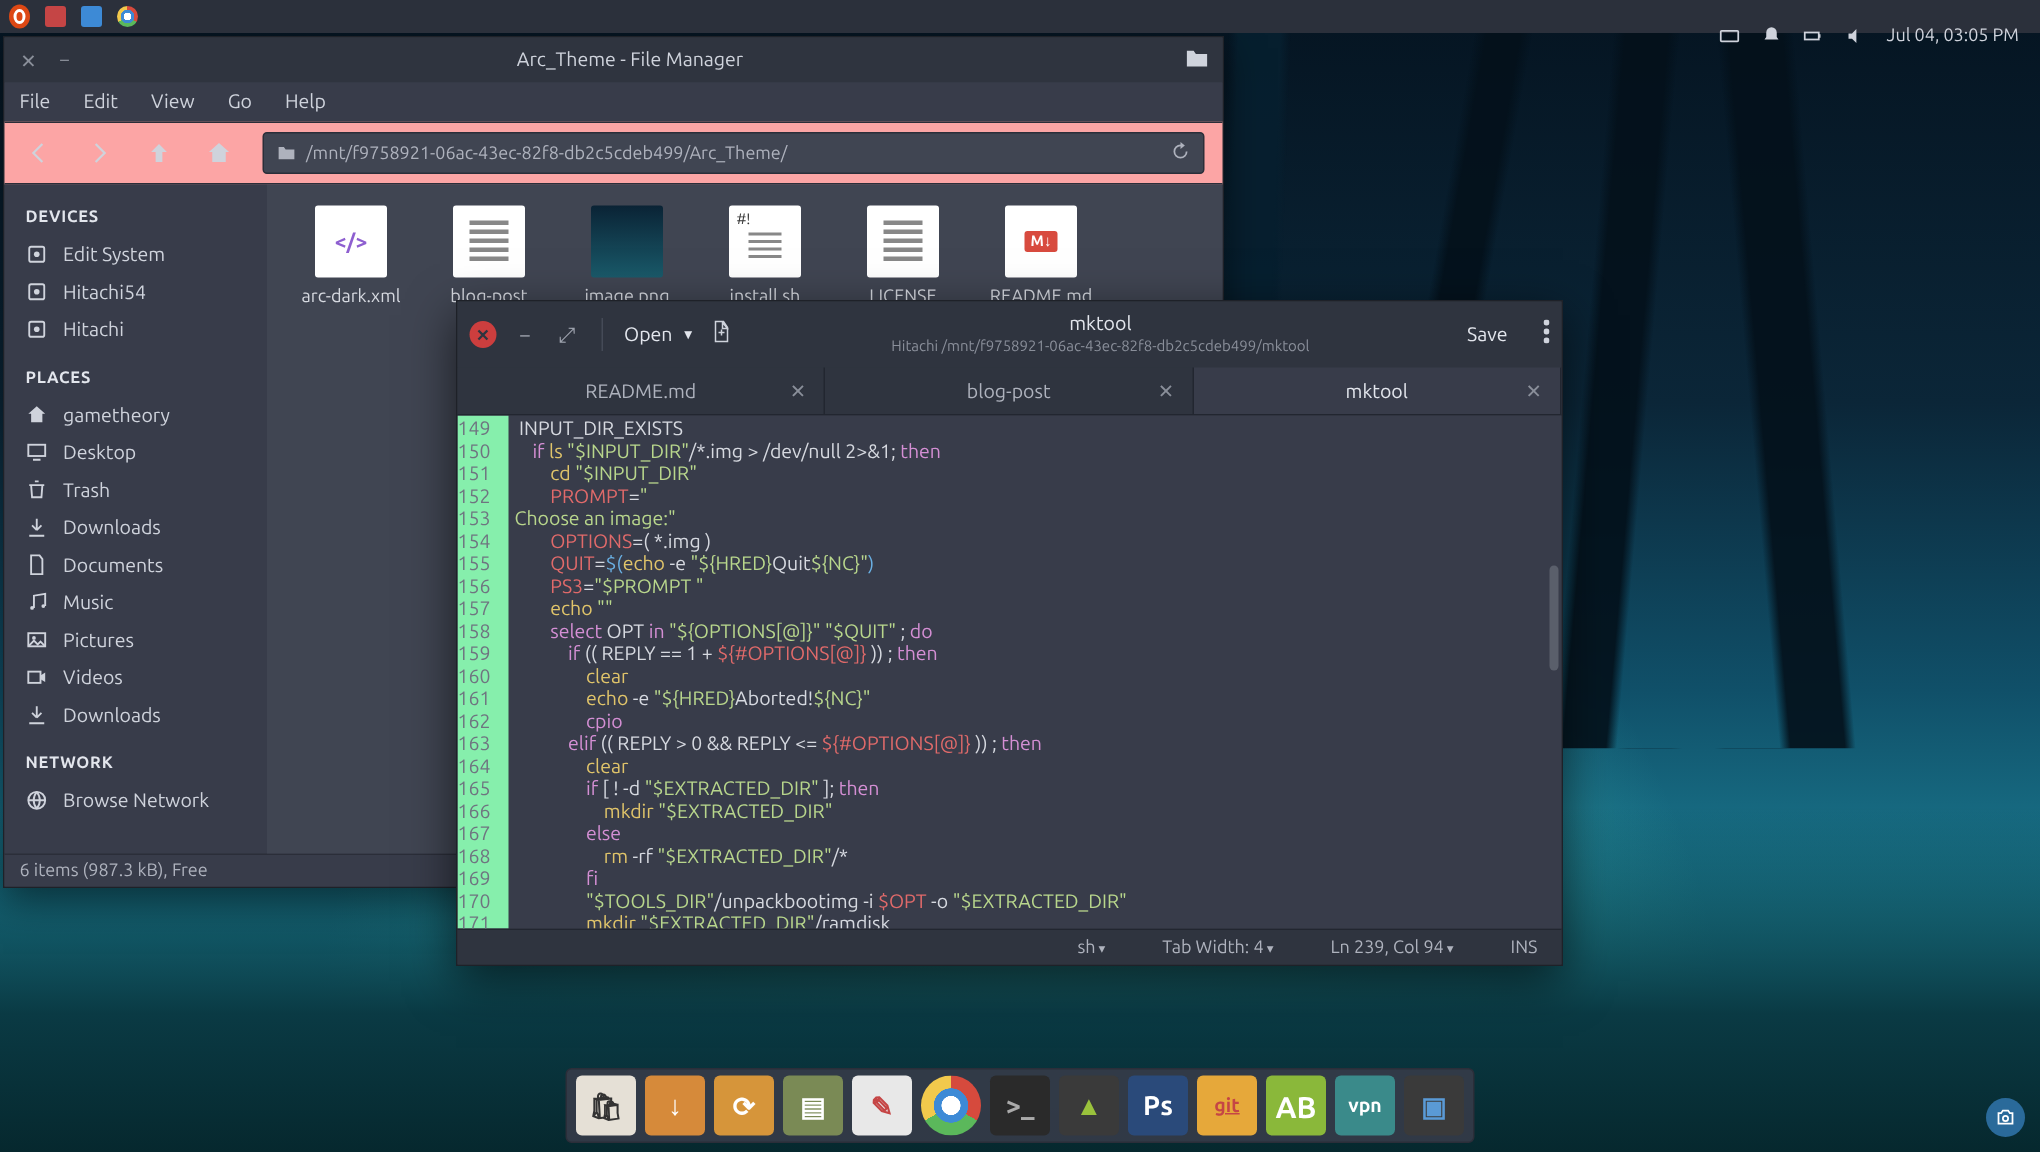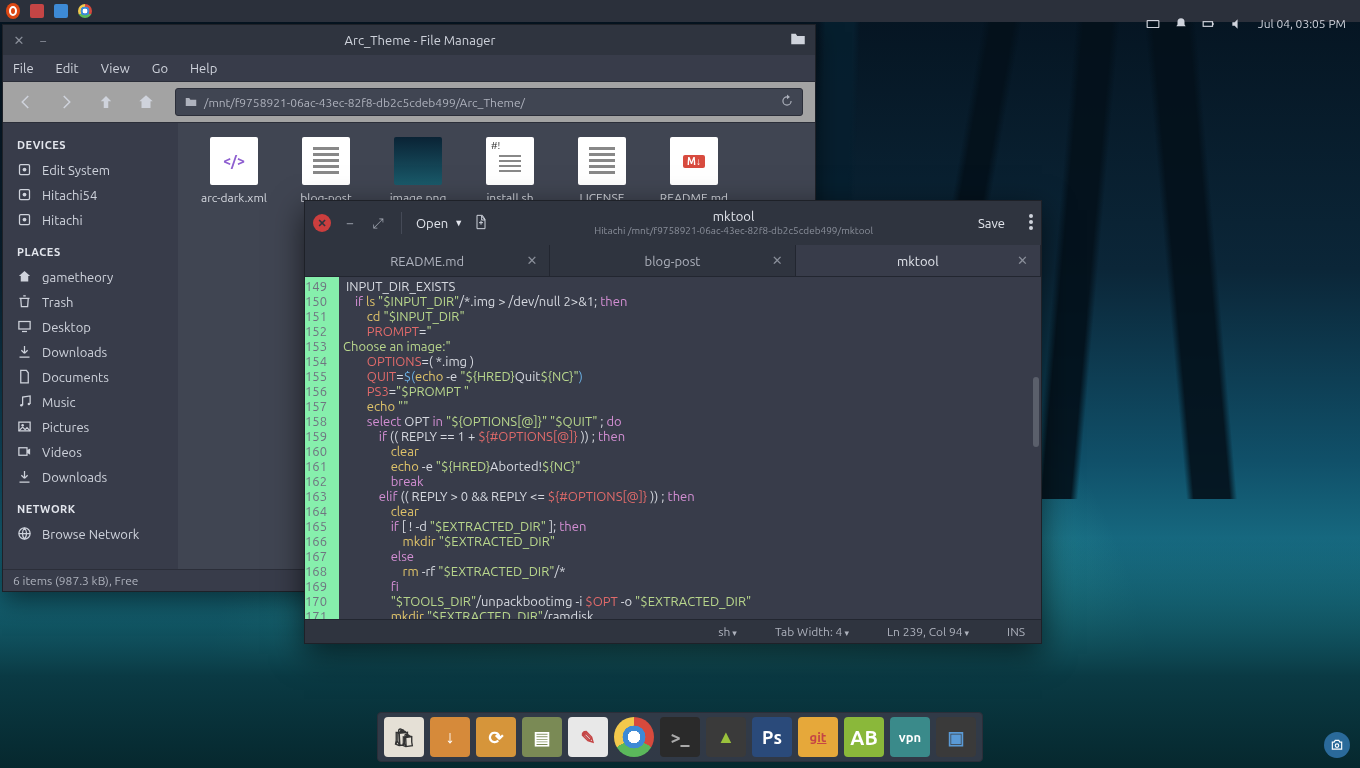--- a/index.html
+++ b/index.html
@@ -48,21 +48,21 @@
 .fm-window { position:absolute; top:24px; left:2px; width:814px; height:568px;
   background:#383c4a; border:1px solid #1e2128; box-shadow:0 8px 24px rgba(0,0,0,.5);
   display:flex; flex-direction:column; color:#cfd3dc; font-size:13px; z-index:10;}
 .fm-titlebar{height:30px;background:#2f343f;display:flex;align-items:center;padding:0 8px;gap:8px;}
 .fm-titlebar .win-btn{width:16px;height:16px;display:flex;align-items:center;justify-content:center;color:#8a8f9a;}
 .fm-titlebar .win-btn.close{color:#8a8f9a;}
 .fm-titlebar .title{flex:1;text-align:center;font-size:13px;color:#cfd3dc;}
 .fm-titlebar .folder-ico svg{width:18px;height:18px;fill:#cfd3dc;}
 .fm-menubar{height:26px;background:#383c4a;display:flex;align-items:center;gap:22px;padding:0 10px;font-size:13px;color:#cfd3dc;}
 .fm-menubar span{cursor:default;}
-.fm-toolbar{height:42px;background:#a3a3a3;display:flex;align-items:center;gap:18px;padding:0 12px;border-bottom:1px solid #2b2e39;border-top:1px solid #2b2e39;}
+.fm-toolbar{height:42px;background:#fca5a5;display:flex;align-items:center;gap:18px;padding:0 12px;border-bottom:1px solid #2b2e39;border-top:1px solid #2b2e39;}
 .nav-btn{width:22px;height:22px;display:flex;align-items:center;justify-content:center;}
 .nav-btn svg{width:18px;height:18px;fill:#cfd3dc;}
 .pathbar{flex:1;height:28px;background:#404552;border:1px solid #2b2e39;border-radius:3px;display:flex;align-items:center;padding:0 8px;gap:6px;}
 .pathbar svg{width:14px;height:14px;fill:#aeb2bd;}
 .pathbar .path{font-size:12px;color:#aeb2bd;}
 .pathbar .reload{margin-left:auto;}
 .fm-body{flex:1;display:flex;min-height:0;}
 .fm-side{width:175px;background:#383c4a;padding:12px 0;font-size:13px;color:#cfd3dc;overflow:hidden;}
 .side-head{padding:4px 14px 6px;font-size:11px;font-weight:bold;color:#e3e6ed;letter-spacing:.5px;}
 .side-item{display:flex;align-items:center;gap:10px;padding:5px 14px;color:#cfd3dc;}
@@ -240,30 +240,30 @@
       <div class="side-head" style="margin-top:10px">PLACES</div>
       <div id="side-places">
           <div class="side-item">
             <svg viewBox="0 0 24 24">
               <path d="M12 3l9 8h-3v9H6v-9H3z"></path>
             </svg>
             <span>gametheory</span>
           </div>
           <div class="side-item">
             <svg viewBox="0 0 24 24">
-              <path d="M6 7h12l-1 13H7zM4 7h16M10 3h4" fill="none" stroke="#cfd3dc" stroke-width="2"></path>
-            </svg>
-            <span>Trash</span>
-          </div>
-          <div class="side-item">
-            <svg viewBox="0 0 24 24">
               <rect x="3" y="4" width="18" height="12" fill="none" stroke="#cfd3dc" stroke-width="2"></rect>
               <path d="M8 20h8" stroke="#cfd3dc" stroke-width="2"></path>
             </svg>
             <span>Desktop</span>
+          </div>
+          <div class="side-item">
+            <svg viewBox="0 0 24 24">
+              <path d="M6 7h12l-1 13H7zM4 7h16M10 3h4" fill="none" stroke="#cfd3dc" stroke-width="2"></path>
+            </svg>
+            <span>Trash</span>
           </div>
           <div class="side-item">
             <svg viewBox="0 0 24 24">
               <path d="M12 3v12m0 0l-5-5m5 5l5-5M4 21h16" fill="none" stroke="#cfd3dc" stroke-width="2"></path>
             </svg>
             <span>Downloads</span>
           </div>
           <div class="side-item">
             <svg viewBox="0 0 24 24">
               <path d="M6 2h9l3 4v16H6z" fill="none" stroke="#cfd3dc" stroke-width="2"></path>
@@ -413,21 +413,21 @@
         <span class="var">PROMPT</span>=<span class="str">"</span>
 <span class="str">Choose an image:"</span>
         <span class="var">OPTIONS</span>=( *.img )
         <span class="var">QUIT</span>=<span class="kw2">$(</span><span class="fn">echo</span> -e <span class="str">"${HRED}</span>Quit<span class="str">${NC}"</span><span class="kw2">)</span>
         <span class="var">PS3</span>=<span class="str">"$PROMPT "</span>
         <span class="fn">echo</span> <span class="str">""</span>
         <span class="kw">select</span> OPT <span class="kw">in</span> <span class="str">"${OPTIONS[@]}"</span> <span class="str">"$QUIT"</span> ; <span class="kw">do</span>
             <span class="kw">if</span> (( REPLY == 1 + <span class="var">${#OPTIONS[@]}</span> )) ; <span class="kw">then</span>
                 <span class="fn">clear</span>
                 <span class="fn">echo</span> -e <span class="str">"${HRED}</span>Aborted!<span class="str">${NC}"</span>
-                <span class="kw">break</span>
+                <span class="kw">cpio</span>
             <span class="kw">elif</span> (( REPLY &gt; 0 &amp;&amp; REPLY &lt;= <span class="var">${#OPTIONS[@]}</span> )) ; <span class="kw">then</span>
                 <span class="fn">clear</span>
                 <span class="kw">if</span> [ ! -d <span class="str">"$EXTRACTED_DIR"</span> ]; <span class="kw">then</span>
                     <span class="fn">mkdir</span> <span class="str">"$EXTRACTED_DIR"</span>
                 <span class="kw">else</span>
                     <span class="fn">rm</span> -rf <span class="str">"$EXTRACTED_DIR"</span>/*
                 <span class="kw">fi</span>
                 <span class="str">"$TOOLS_DIR"</span>/unpackbootimg -i <span class="var">$OPT</span> -o <span class="str">"$EXTRACTED_DIR"</span>
                 <span class="fn">mkdir</span> <span class="str">"$EXTRACTED_DIR"</span>/ramdisk
                  -c /*ramdisk.gz | (  /ramdisk; cpio -i )

